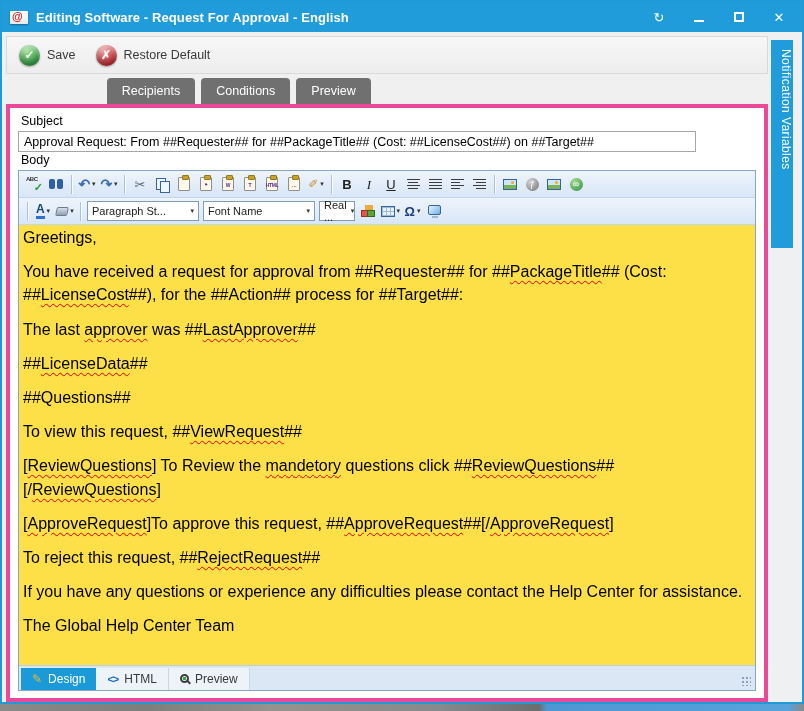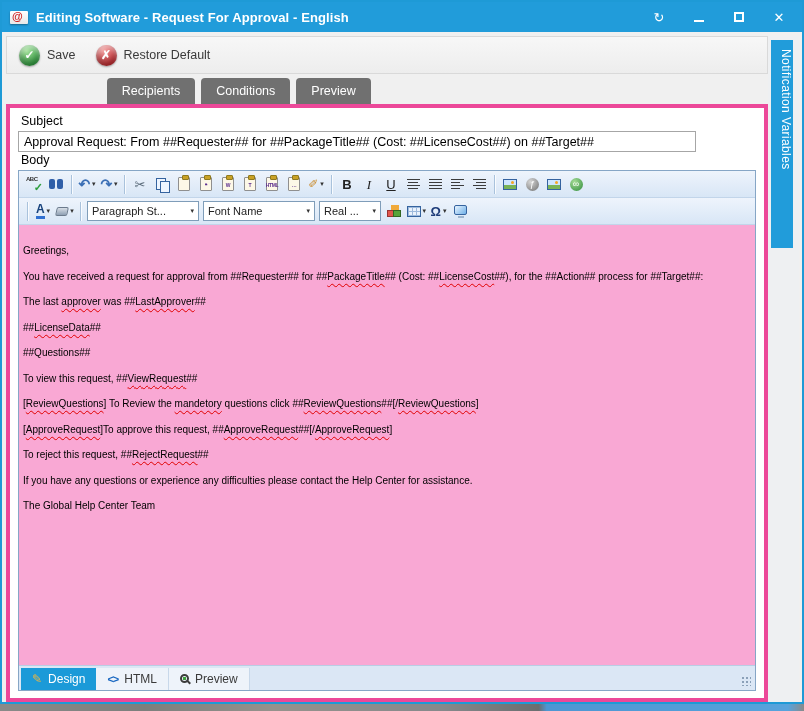--- a/index.html
+++ b/index.html
@@ -100,21 +100,21 @@
   .mod::before { content:""; position:absolute; left:0; bottom:0; width:6px; height:5px; background:#e2574c; border:1px solid #993333; box-shadow:4px -5px 0 #f0a93a; }
   .mod::after { content:""; position:absolute; right:0; bottom:0; width:6px; height:5px; background:#58a33a; border:1px solid #336622; }
   .tbl { width:14px; height:11px; border:1px solid #35639f; background-color:#eaf2fc;
     background-image:linear-gradient(to right,#9db9dc 1px,transparent 1px),linear-gradient(to bottom,#9db9dc 1px,transparent 1px);
     background-size:4px 4px; }
   .u-omega { color:#1f3d7a; font-weight:bold; font-size:13px; }
   .mon { width:13px; height:10px; border:1px solid #35639f; border-radius:2px; background:linear-gradient(135deg,#e8f4ff,#6fb0e8); position:relative; margin-bottom:3px; }
   .mon::after { content:""; position:absolute; left:3px; bottom:-4px; width:6px; height:2px; background:#9fb6cf; }
 
   
-  .canvas { flex:1; min-height:0; overflow:hidden; background:#f9a8d4; padding:19px 4px 0 4px; font-size:10px; color:#000; cursor:text; }
+  .canvas { flex:1; min-height:0; overflow:hidden; background:#fde047; padding:1px 4px 0 4px; font-size:16px; color:#000; cursor:text; }
   .canvas p { margin:0 0 11px 0; line-height:1.45; }
   .sq { text-decoration:underline wavy #e00000; text-decoration-thickness:1px; text-underline-offset:3px; }
 
   
   .modebar { height:25px; flex:none; background:#dbe7f5; border-top:1px solid #b9cde4; display:flex; align-items:center; padding:1px 2px 0 2px; position:relative; }
   .mtab { height:22px; display:flex; align-items:center; gap:6px; padding:0 11px; font-size:12px; color:#3a3a3a; cursor:default; background:#eef3fa; border-right:1px solid #c8d8ea; }
   .mtab.active { background:#1b9ad8; color:#fff; border-right:none; }
   .u-pencil { color:#f2b63d; font-size:12px; }
   .u-code { color:#1565c0; font-weight:bold; font-size:11px; letter-spacing:-1px; }
   .mag { width:9px; height:9px; border:2px solid #3c3c3c; border-radius:50%; position:relative; display:inline-block; }
@@ -298,21 +298,21 @@
                 </span>
               <span class="vsep"></span>
               <span class="combo" style="width:112px">
                 <span>Paragraph St...</span>
                 <span class="cdrop">▾</span>
               </span>
               <span class="combo" style="width:112px">
                 <span>Font Name</span>
                 <span class="cdrop">▾</span>
               </span>
-              <span class="combo" style="width:62px">
+              <span class="combo" style="width:36px">
                 <span>Real ...</span>
                 <span class="cdrop">▾</span>
               </span>
               <span class="tbtn">
                   <span class="mod"></span>
                 </span>
               <span class="tbtn drop">
                   <span class="tbl"></span>
                 </span>
               <span class="tbtn drop">

